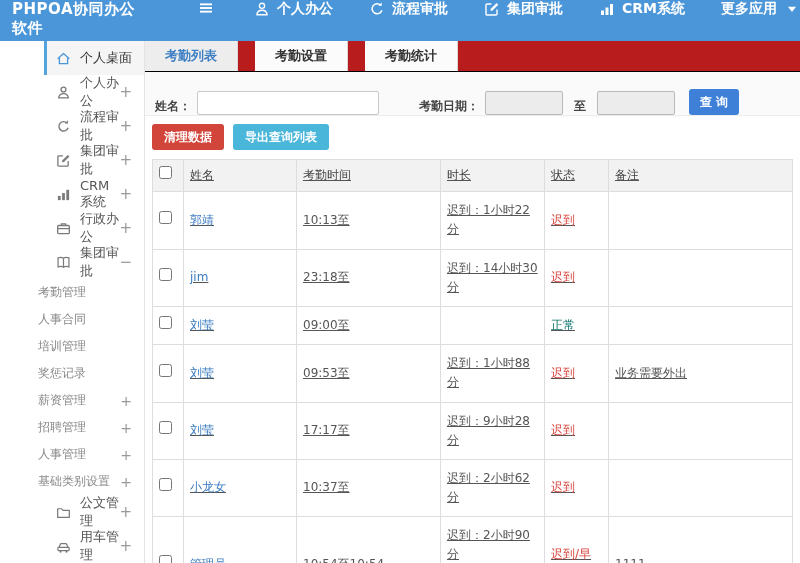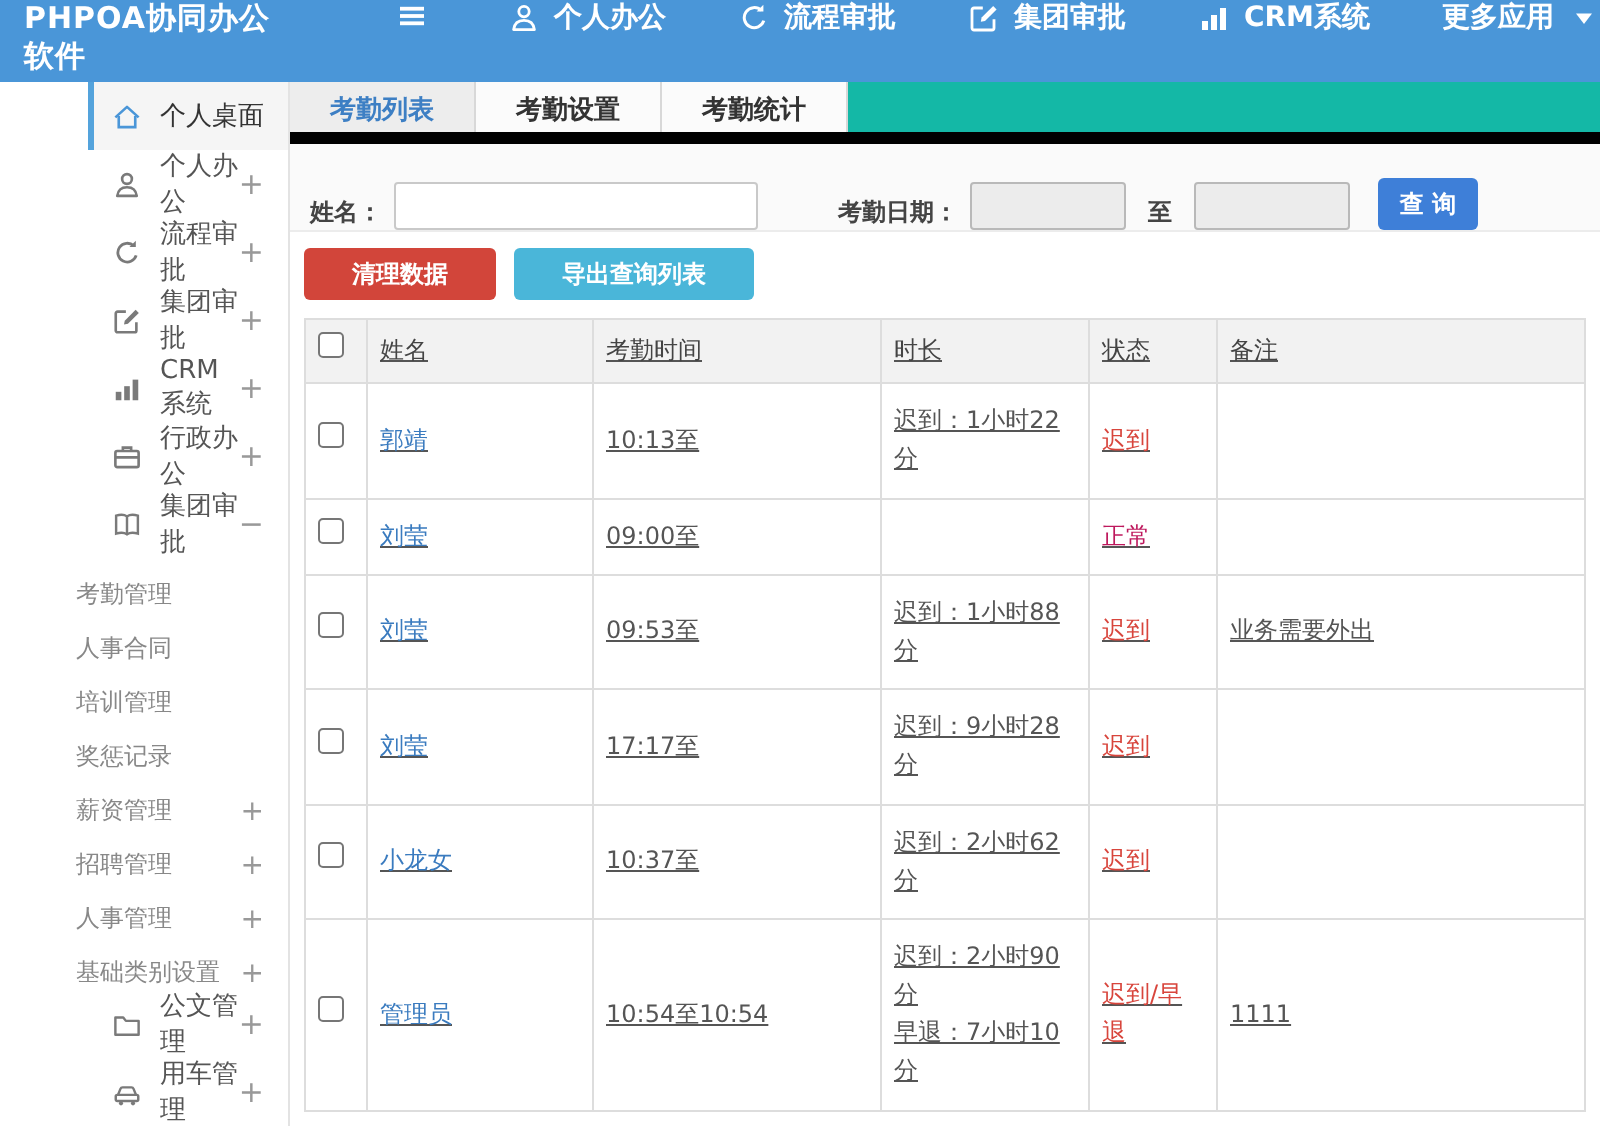--- a/index.html
+++ b/index.html
@@ -23,54 +23,54 @@
   
   .body-row { flex:1; display:flex; overflow:hidden; }
 
   
   .sidebar { width:145px; flex:0 0 145px; background:#fff; border-right:1px solid #e3e3e3; overflow:hidden; }
   .side-item { height:34px; display:flex; align-items:center; padding:0 12px; font-size:13px; color:#555; cursor:pointer;margin-left:44px; }
   .side-item .ic { width:15px; height:15px; margin-right:9px; color:#7a7a7a; flex:0 0 15px; }
   .side-item .expand { margin-left:auto; color:#999; font-size:15px; font-weight:400; }
   .side-item.active { background:#f5f5f5; border-left:3px solid #54a3dc; padding-left:9px; color:#333; }
   .side-item.active .ic { color:#4a96d8; }
-  .sub-item { height:27px; display:flex; align-items:flex-end; padding:0 12px 0 38px; font-size:12px; color:#888; cursor:pointer; }
+  .sub-item { height:27px; display:flex; align-items:center; padding:0 12px 0 38px; font-size:12px; color:#888; cursor:pointer; }
   .sub-item .expand { margin-left:auto; color:#999; font-size:14px; }
 
   
   .content { flex:1; display:flex; flex-direction:column; overflow:hidden; background:#fff; }
-  .tabstrip { height:31px; flex:0 0 31px; background:#14b8a6; border-bottom:6px solid #000000; display:flex; }
+  .tabstrip { height:31px; flex:0 0 31px; background:#b91c1c; border-bottom:1px solid #000000; display:flex;gap:17px; }
   .tab { padding:0 20px; line-height:30px; font-size:13px; font-weight:bold; color:#333;
          background:#fbfbfb; border-right:1px solid #d8d8d8; cursor:pointer; white-space:nowrap; }
   .tab.active { color:#3d7fc4; background:#ededed; }
 
   .filterbar { height:44px; flex:0 0 44px; background:#fafafa; border-bottom:1px solid #ececec;
                display:flex; align-items:flex-end; padding:0 10px; font-weight:bold; color:#444; }
   .filterbar .flabel { margin-right:6px; white-space:nowrap; }
   .name-input { width:182px; height:24px; border:1px solid #c9c9c9; border-radius:2px; background:#fff; margin-right:10px; }
   .date-label { margin-left:30px; }
   .date-input { width:78px; height:24px; border:1px solid #b9b9b9; border-radius:2px; background:#ececec; }
   .to-label { margin:0 11px; font-weight:bold; color:#444; }
   .search-btn { margin-left:14px; width:50px; height:26px; background:#3e7fd8; color:#fff; border:none;
                 border-radius:3px; font-size:12px; font-weight:bold; cursor:pointer; font-family:inherit; }
 
   .actionbar { padding:8px 7px 9px 7px; display:flex; gap:9px; }
-  .actionbar button { height:26px; padding:0 24px; border:none; border-radius:3px; color:#fff;
+  .actionbar button { height:26px; padding:0 12px; border:none; border-radius:3px; color:#fff;
                       font-size:12px; font-weight:bold; cursor:pointer; font-family:inherit; }
   .btn-danger { background:#d2453a; }
   .btn-export { background:#4ab6d9; }
 
   .table-wrap { padding:0 7px; flex:1; overflow:hidden;text-decoration:underline; }
   table { width:100%; border-collapse:collapse; table-layout:fixed; font-size:12px; color:#555; }
   th, td { border:1px solid #ddd; padding:9px 6px; text-align:left; vertical-align:middle; line-height:1.6; }
   th { background:#f2f2f2; font-weight:normal; color:#444; padding:6px; }
   td.dur { white-space:pre-line; }
   .name-link { color:#3a7bbf; cursor:pointer; text-decoration:none; }
   .status-late { color:#d8453c; }
-  .status-normal { color:#be185d; }
+  .status-normal { color:#0f766e; }
   input[type="checkbox"] { width:13px; height:13px; margin:0; cursor:pointer; }
 </style>
 </head>
 <body>
 
 <div class="app">
 
   <header class="topbar">
     <div class="logo">PHPOA协同办公软件</div>
     <div class="hamburger">
@@ -302,20 +302,28 @@
               <tr>
                 <td><input type="checkbox" style=""></td>
                 <td><a class="name-link">郭靖</a></td>
                 <td>10:13至</td>
                 <td class="dur">迟到：1小时22分</td>
                 <td><span class="status-late">迟到</span></td>
                 <td></td>
               </tr>
               <tr>
                 <td><input type="checkbox" style=""></td>
+                <td><a class="name-link">jim</a></td>
+                <td>23:18至</td>
+                <td class="dur">迟到：14小时30分</td>
+                <td><span class="status-late">迟到</span></td>
+                <td></td>
+              </tr>
+              <tr>
+                <td><input type="checkbox" style=""></td>
                 <td><a class="name-link">刘莹</a></td>
                 <td>09:00至</td>
                 <td class="dur"></td>
                 <td><span class="status-normal">正常</span></td>
                 <td></td>
               </tr>
               <tr>
                 <td><input type="checkbox" style=""></td>
                 <td><a class="name-link">刘莹</a></td>
                 <td>09:53至</td>

